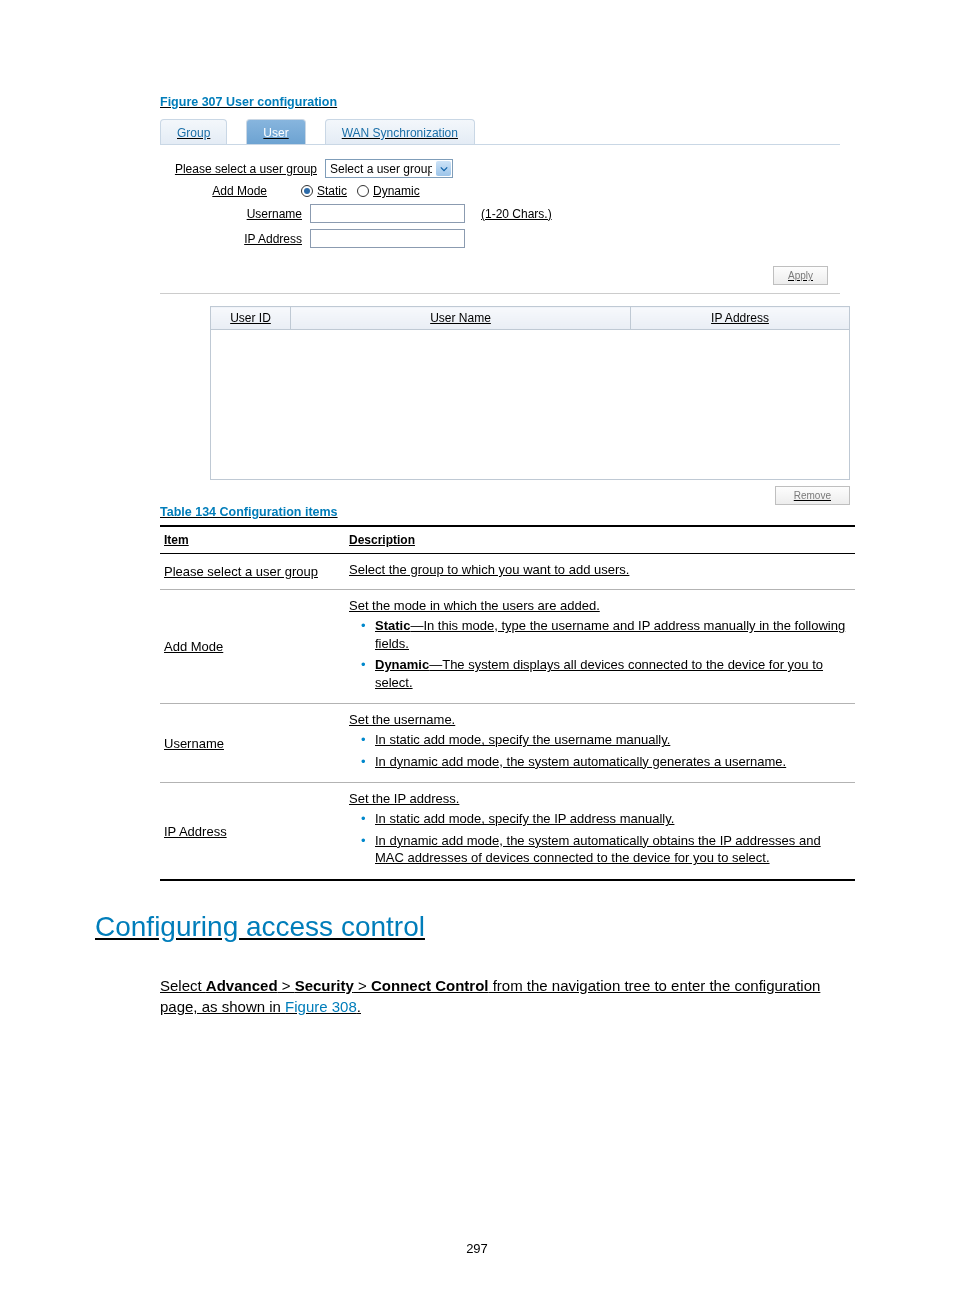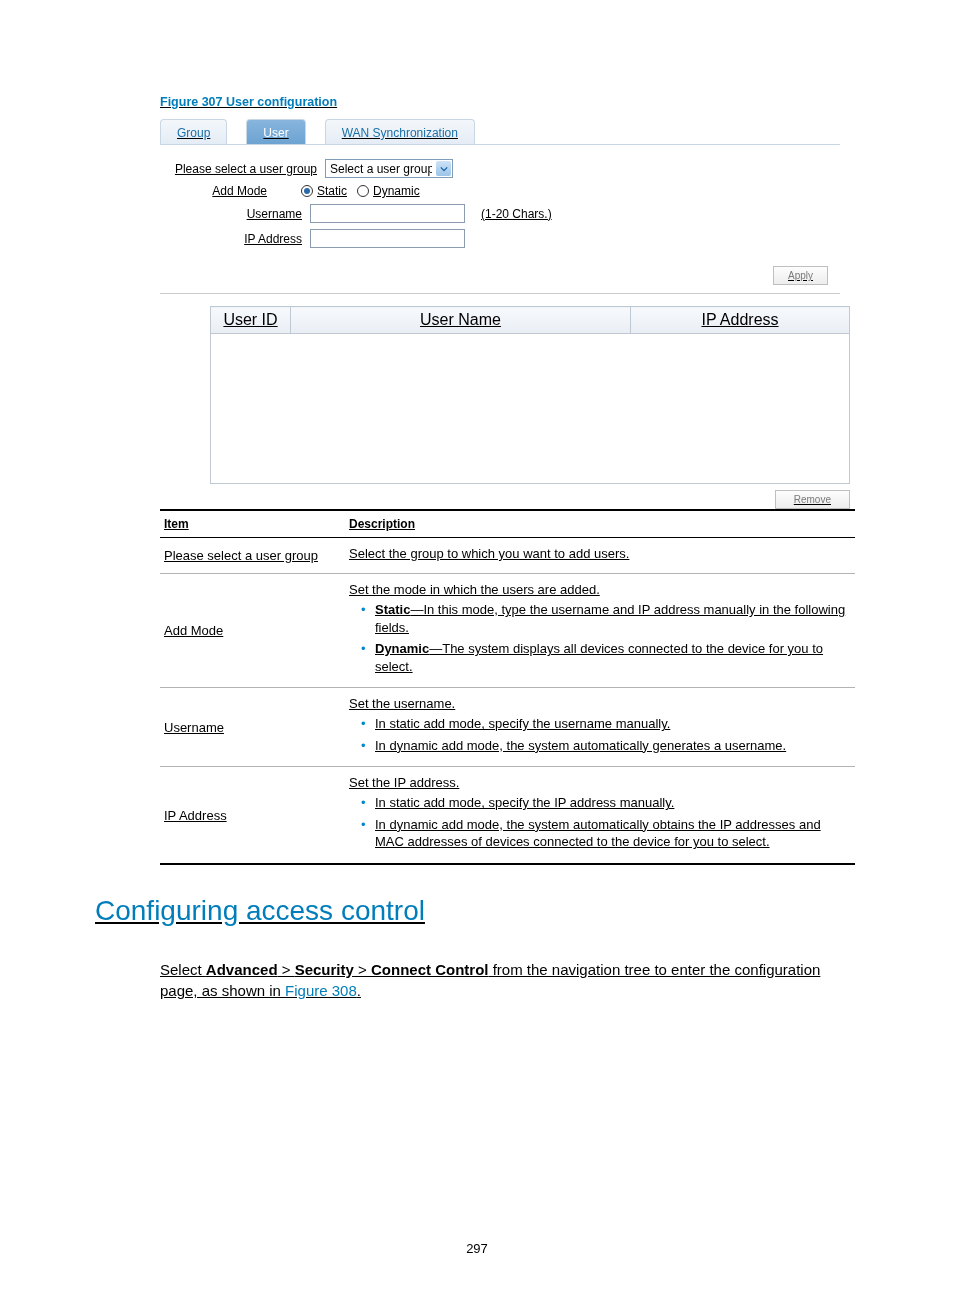--- a/index.html
+++ b/index.html
@@ -117,21 +117,21 @@
   }
   .data-table {
     width: 640px;
     margin-left: 50px;
     border: 1px solid #bfc9d4;
     border-collapse: collapse;
     margin-bottom: 6px;
   }
   .data-table th {
     font-weight: normal;
-    font-size: 16px;
+    font-size: 12px;
     background: linear-gradient(#f7f9fc,#e9eef5);
     border: 1px solid #bfc9d4;
     padding: 4px 8px;
   }
   .data-table td.empty { height: 150px; border-top: 1px solid #bfc9d4; }
   .select-row {
     display:flex;
     margin-left: 50px;
     width: 640px;
     gap: 6px;
@@ -284,20 +284,21 @@
       </tbody>
     </table>
 
     <div class="remove-row">
       <button class="btn-gray" style="padding:3px 18px;">Remove</button>
     </div>
 
   </div>
 
 
+  <div class="table-caption">Table 134 Configuration items</div>
 
   <table class="doc-table">
     <thead>
       <tr>
         <th class="col-item">Item</th>
         <th>Description</th>
       </tr>
     </thead>
     <tbody>
       <tr>

